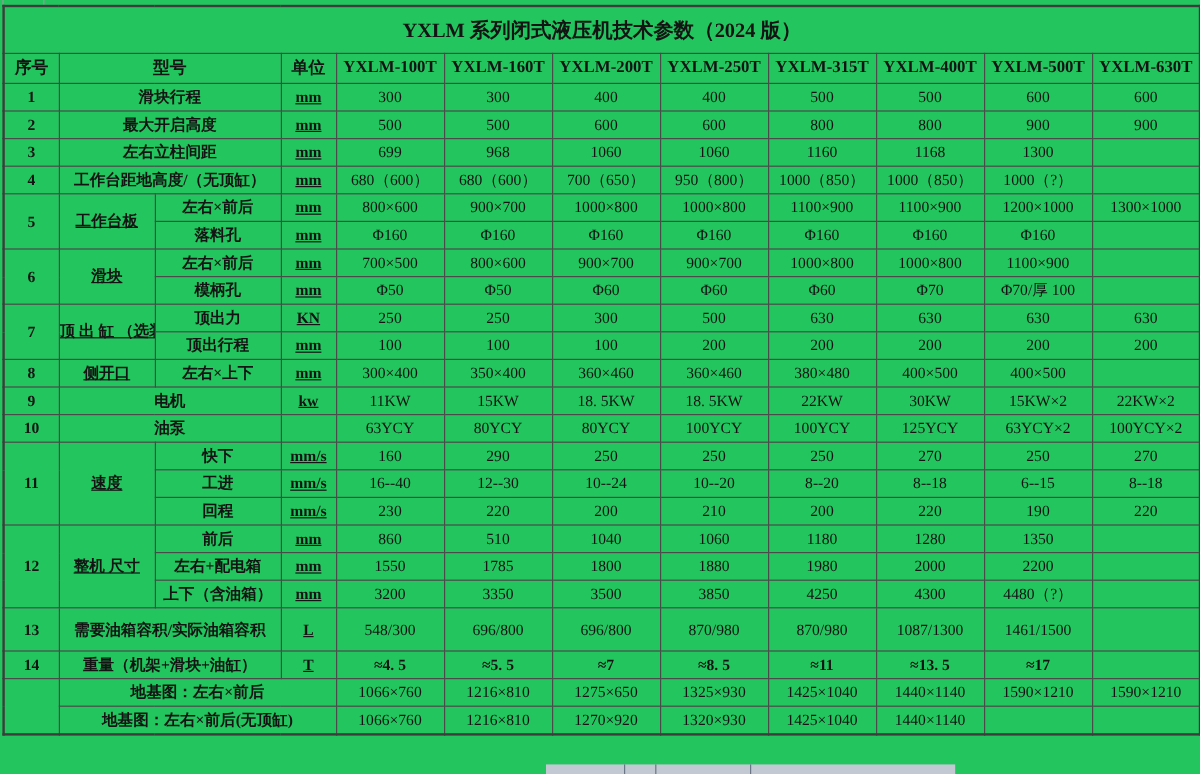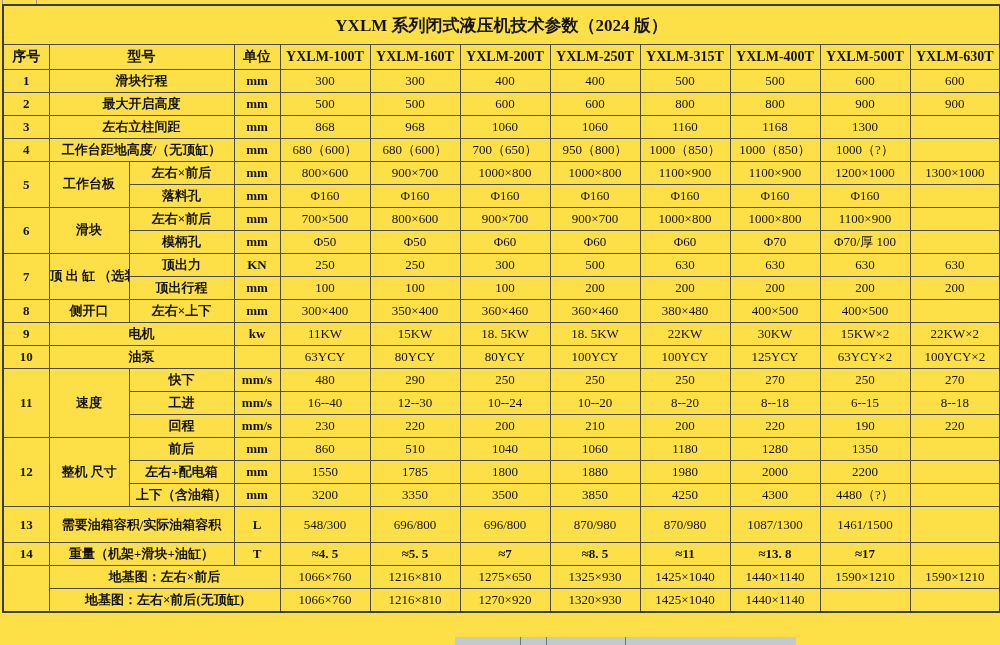--- a/index.html
+++ b/index.html
@@ -1,29 +1,29 @@
 <!DOCTYPE html>
 <html><head>
 <meta charset="utf-8">
 <style>
   html,body{margin:0;padding:0;background:#fff;}
-  .screen{position:relative;width:1000px;height:645px;background:#fde047;overflow:hidden;
+  .screen{position:relative;width:1000px;height:645px;background:#22c55e;overflow:hidden;
           font-family:"Liberation Serif","DejaVu Serif",serif;color:#141414;}
   table.params{position:absolute;left:2px;top:4px;width:997px;table-layout:fixed;
                border-collapse:collapse;border:2px solid #3c3c3c;}
   table.params td{border:1px solid #4a4a4a;text-align:center;vertical-align:middle;
                   padding:0;font-size:13px;white-space:nowrap;overflow:hidden;}
   tr.title-row td{font-size:17px;font-weight:700;height:38px;}
   tr.head-row td{font-weight:700;height:24px;font-size:14px;}
   tr.data-row{height:23px;}
   tr.tall-row{height:36px;}
   td.no{font-weight:700;font-size:14px;}
   td.lbl{font-weight:700;font-size:14px;font-family:Liberation Serif, serif;}
-  td.grp{font-weight:700;font-size:14px;white-space:pre-line;line-height:1.25;}
-  td.unit{font-weight:700;font-size:13px;}
+  td.grp{font-weight:700;font-size:14px;white-space:pre-line;line-height:1.25;text-decoration:underline;}
+  td.unit{font-weight:700;font-size:13px;text-decoration:underline;}
   tr.bold-vals td.v{font-weight:700;}
   .stub{position:absolute;width:1px;height:4px;background:#9a9a9a;top:0;}
   .bottom-bar{position:absolute;left:455px;top:637px;width:341px;height:8px;background:#c2c9d2;}
   .bottom-bar .tick{position:absolute;top:0;width:1px;height:8px;background:#6b7786;}
 </style>
 </head>
 <body>
 
 <div class="screen">
   <div class="stub" style="left:2px"></div>
@@ -89,21 +89,21 @@
           <td class="v">800</td>
           <td class="v">800</td>
           <td class="v">900</td>
           <td class="v">900</td>
     </tr>
 
     <tr class="data-row">
       <td class="no">3</td>
       <td colspan="2" class="lbl">左右立柱间距</td>
       <td class="unit">mm</td>
-      <td class="v">868</td>
+      <td class="v">699</td>
           <td class="v">968</td>
           <td class="v">1060</td>
           <td class="v">1060</td>
           <td class="v">1160</td>
           <td class="v">1168</td>
           <td class="v">1300</td>
           <td class="v"></td>
     </tr>
 
     <tr class="data-row">
@@ -246,21 +246,21 @@
           <td class="v">125YCY</td>
           <td class="v">63YCY×2</td>
           <td class="v">100YCY×2</td>
     </tr>
 
     <tr class="data-row">
       <td class="no" rowspan="3">11</td>
       <td class="grp" rowspan="3">速度</td>
       <td class="lbl">快下</td>
       <td class="unit">mm/s</td>
-      <td class="v">480</td>
+      <td class="v">160</td>
           <td class="v">290</td>
           <td class="v">250</td>
           <td class="v">250</td>
           <td class="v">250</td>
           <td class="v">270</td>
           <td class="v">250</td>
           <td class="v">270</td>
     </tr>
 
     <tr class="data-row">
@@ -347,21 +347,21 @@
 
     <tr class="data-row bold-vals">
       <td class="no">14</td>
       <td colspan="2" class="lbl">重量（机架+滑块+油缸）</td>
       <td class="unit">T</td>
       <td class="v">≈4. 5</td>
           <td class="v">≈5. 5</td>
           <td class="v">≈7</td>
           <td class="v">≈8. 5</td>
           <td class="v">≈11</td>
-          <td class="v">≈13. 8</td>
+          <td class="v">≈13. 5</td>
           <td class="v">≈17</td>
           <td class="v"></td>
     </tr>
 
     <tr class="data-row">
       <td class="no" rowspan="2"></td>
       <td colspan="3" class="lbl">地基图：左右×前后</td>
       <td class="v">1066×760</td>
           <td class="v">1216×810</td>
           <td class="v">1275×650</td>

